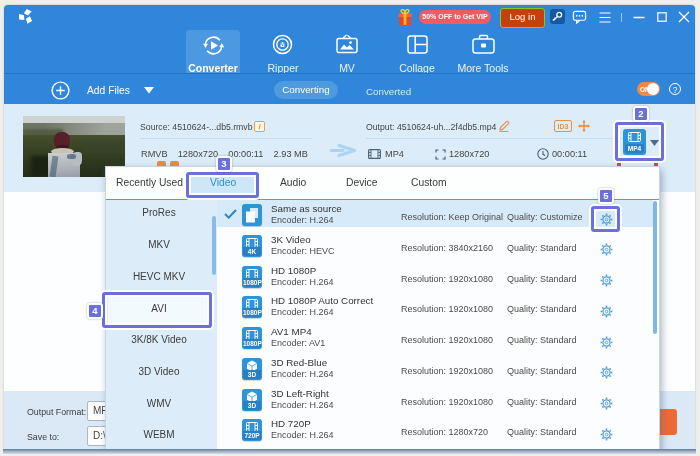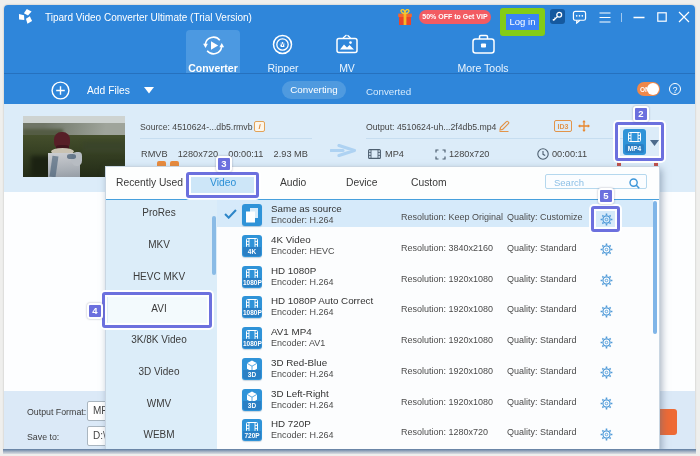--- a/index.html
+++ b/index.html
@@ -66,30 +66,29 @@
 <div id="win">
   <div id="topblue"></div>
 
   <svg class="abs" style="left:13px;top:3px" width="18" height="17" viewBox="0 0 18 17">
     <g fill="#fff">
       <path d="M9.8 1 L14.6 3.6 L11 7.4 L6.9 5.3 Z"></path>
       <path d="M9.8 1 L14.6 3.6 L11 7.4 L6.9 5.3 Z" transform="rotate(120 9 8.5)"></path>
       <path d="M9.8 1 L14.6 3.6 L11 7.4 L6.9 5.3 Z" transform="rotate(240 9 8.5)"></path>
     </g>
   </svg>
-  <div id="title">Tipard Video Converter Ultimate (Trial Version)</div>
 
   <svg class="abs" style="left:393px;top:4px" width="16" height="17" viewBox="0 0 16 17">
     <rect x="2" y="7" width="12" height="9" fill="#e8452c"></rect>
     <rect x="1.2" y="4.6" width="13.6" height="3.4" fill="#f2672f"></rect>
     <rect x="6.6" y="4.6" width="2.8" height="11.4" fill="#f6b928"></rect>
     <path d="M8 4.5 C4 4.5 3 1 5.3 .6 C7 .3 8 2.5 8 4.5 C8 2.5 9 .3 10.7 .6 C13 1 12 4.5 8 4.5 Z" fill="none" stroke="#f6c930" stroke-width="1.4"></path>
   </svg>
   <div class="abs" style="left:415px;top:5px;width:72px;height:14px;background:#f25b62;border-radius:7px;color:#fff;font-size:7px;font-weight:bold;text-align:center;line-height:14.5px;white-space:nowrap;">50% OFF to Get VIP</div>
-  <div class="abs" style="left:496px;top:3px;width:45px;height:28px;background:#3b82f6;border:6px solid #84cc16;border-radius:3px;color:#fff;font-size:9.5px;text-align:center;line-height:16px;">Log in</div>
+  <div class="abs" style="left:496px;top:3px;width:45px;height:20px;background:#c2410c;border:1px solid #84cc16;border-radius:3px;color:#fff;font-size:9.5px;text-align:center;line-height:16px;">Log in</div>
   <div class="abs" style="left:546px;top:4px;width:15px;height:15px;background:#15599f;border-radius:3px;">
     <svg width="15" height="15" viewBox="0 0 15 15">
         <g stroke="#fff" stroke-width="1.3" fill="none">
           <circle cx="9.2" cy="5.8" r="2.4"></circle>
           <path d="M7.4 7.6 L3.4 11.6 M3.4 11.6 L3.4 9.9 M4.9 10.1 L4.9 8.6"></path>
         </g>
       </svg>
   </div>
   <svg class="abs" style="left:568px;top:5px" width="15" height="14" viewBox="0 0 16 15">
     <rect x="1.5" y="1.5" width="13" height="9.5" rx="2" fill="none" stroke="#fff" stroke-width="1.3"></rect>
@@ -141,39 +140,46 @@
   </div>
   <div class="tab" style="left:315px;width:56px;">
     <svg class="abs" style="left:17px;top:3.5px" width="22" height="21" viewBox="0 0 22 21">
       <rect x="1" y="4.5" width="20" height="14" rx="2" fill="none" stroke="#fff" stroke-width="1.5"></rect>
       <path d="M7 4 L10.5 1 M14.5 4 L11.5 1.2" stroke="#fff" stroke-width="1.3" fill="none"></path>
       <path d="M4 15.5 L8 10.5 L11 13.5 L13.5 11 L18 15.5 Z" fill="#fff"></path>
       <circle cx="14.5" cy="8.6" r="1.3" fill="#fff"></circle>
     </svg>
     <div class="tabname">MV</div>
   </div>
+  <div class="tab" style="left:385px;width:56px;">
+    <svg class="abs" style="left:17.5px;top:3.5px" width="21" height="21" viewBox="0 0 21 21">
+      <rect x="1" y="2" width="19" height="17" rx="2.5" fill="none" stroke="#fff" stroke-width="1.5"></rect>
+      <path d="M8.2 2.5 V18.5 M8.2 10.5 H19.5" stroke="#fff" stroke-width="1.5" fill="none"></path>
+    </svg>
+    <div class="tabname">Collage</div>
+  </div>
   <div class="tab" style="left:448px;width:62px;">
     <svg class="abs" style="left:19.5px;top:3.5px" width="23" height="21" viewBox="0 0 23 21">
       <rect x="1" y="5" width="21" height="14" rx="2.5" fill="none" stroke="#fff" stroke-width="1.5"></rect>
       <path d="M7.5 5 V2.8 A1.3 1.3 0 0 1 8.8 1.5 H14.2 A1.3 1.3 0 0 1 15.5 2.8 V5" fill="none" stroke="#fff" stroke-width="1.5"></path>
       <rect x="9" y="9.5" width="5" height="4" rx="0.8" fill="#fff"></rect>
     </svg>
     <div class="tabname">More Tools</div>
   </div>
   <div id="addrow"></div>
 
   <svg class="abs" style="left:47px;top:76px" width="19" height="19" viewBox="0 0 19 19">
     <circle cx="9.5" cy="9.5" r="8.4" fill="none" stroke="#fff" stroke-width="1.4"></circle>
     <path d="M9.5 5.2 V13.8 M5.2 9.5 H13.8" stroke="#fff" stroke-width="1.4"></path>
   </svg>
   <div class="abs wtxt" style="left:83px;top:80px;font-size:10.3px;">Add Files</div>
   <svg class="abs" style="left:140px;top:82px" width="10" height="7" viewBox="0 0 10 7">
       <path d="M0 0 L10 0 L5 6.5 Z" fill="#fff"></path>
     </svg>
-  <div class="abs" style="left:278px;top:76px;width:64px;height:18px;background:#4f9adf;border-radius:9px;color:#fff;font-size:9.8px;text-align:center;line-height:18px;">Converting</div>
+  <div class="abs" style="left:270px;top:76px;width:64px;height:18px;background:#4f9adf;border-radius:9px;color:#fff;font-size:9.8px;text-align:center;line-height:18px;">Converting</div>
   <div class="abs" style="left:362px;top:81px;font-size:9.8px;color:#d5eafc;">Converted</div>
   <div class="abs" style="left:633px;top:77px;width:23px;height:14px;background:#f0884a;border-radius:7px;">
     <span style="position:absolute;left:3px;top:3.5px;font-size:6.5px;color:#fff;font-weight:bold;">ON</span>
     <span style="position:absolute;right:1px;top:1px;width:12px;height:12px;background:#fff;border-radius:50%;"></span>
   </div>
   <div class="abs" style="left:665px;top:78px;width:12px;height:12px;border:1.2px solid #fff;border-radius:50%;color:#fff;font-size:8.5px;text-align:center;line-height:12px;">?</div>
   <div id="filerow"></div>
   <div class="abs" style="left:153px;top:156px;width:9px;height:8px;background:#ea8b3c;border-radius:2px;"></div>
   <div class="abs" style="left:166px;top:156px;width:9px;height:8px;background:#ea8b3c;border-radius:2px;"></div>
   <div class="abs" style="left:613px;top:157px;width:4px;height:6px;background:#c0504a;"></div>
@@ -255,27 +261,20 @@
   <div class="abs" style="left:616px;top:404px;width:57px;height:26px;background:#ee6a35;border-radius:3px;"></div>
 
   <div id="panel">
     <div id="phead"></div>
     <div class="ptab" style="left:10px;">Recently Used</div>
     <div class="abs" style="left:85px;top:7px;width:68px;height:24px;background:#cde6f8;border-radius:2px;"></div>
     <div class="ptab" style="left:104px;color:#2b8fd6;">Video</div>
     <div class="ptab" style="left:174px;">Audio</div>
     <div class="ptab" style="left:240px;">Device</div>
     <div class="ptab" style="left:305px;">Custom</div>
-    <div class="abs" style="left:439px;top:7px;width:102px;height:15px;background:#fbfdff;border:1px solid #b5d8ee;border-radius:2px;">
-      <span style="position:absolute;left:8px;top:2px;font-size:9.5px;color:#8ec0e6;">Search</span>
-      <svg style="position:absolute;right:6px;top:2.5px" width="11" height="11" viewBox="0 0 11 11">
-          <circle cx="4.6" cy="4.6" r="3.6" fill="none" stroke="#3c96d9" stroke-width="1.4"></circle>
-          <path d="M7.3 7.3 L10.2 10.2" stroke="#3c96d9" stroke-width="1.6"></path>
-        </svg>
-    </div>
     <div id="sidebar"></div>
     <div class="sitem" style="top:40px;">ProRes</div>
     <div class="sitem" style="top:72px;">MKV</div>
     <div class="sitem" style="top:104px;">HEVC MKV</div>
     <div class="abs" style="left:2px;top:128px;width:105px;height:29px;background:#f3fafd;"></div>
     <div class="sitem" style="top:136px;">AVI</div>
     <div class="sitem" style="top:167px;">3K/8K Video</div>
     <div class="sitem" style="top:199px;">3D Video</div>
     <div class="sitem" style="top:231px;">WMV</div>
     <div class="sitem" style="top:262px;">WEBM</div>
@@ -300,21 +299,21 @@
           <use href="#gearsym"></use>
         </svg>
     </div>
     <div class="row" style="top:64.25px;">
       <div class="ricon">
           <svg style="position:absolute;left:4px;top:3px" width="12" height="10" viewBox="0 0 12 10">
             <use href="#filmsym"></use>
           </svg>
           <div class="rlabel">4K</div>
         </div>
-      <div class="rtitle">4K Video</div>
+      <div class="rtitle">3K Video</div>
       <div class="renc">Encoder: HEVC</div>
       <div class="rres">Resolution: 3840x2160</div>
       <div class="rqual">Quality: Standard</div>
       <svg class="abs" style="left:382.5px;top:12px" width="13" height="13" viewBox="0 0 15 15">
           <use href="#gearsym"></use>
         </svg>
     </div>
     <div class="row" style="top:95px;padding-left:40px;">
       <div class="ricon">
           <svg style="position:absolute;left:4px;top:3px" width="12" height="10" viewBox="0 0 12 10">

